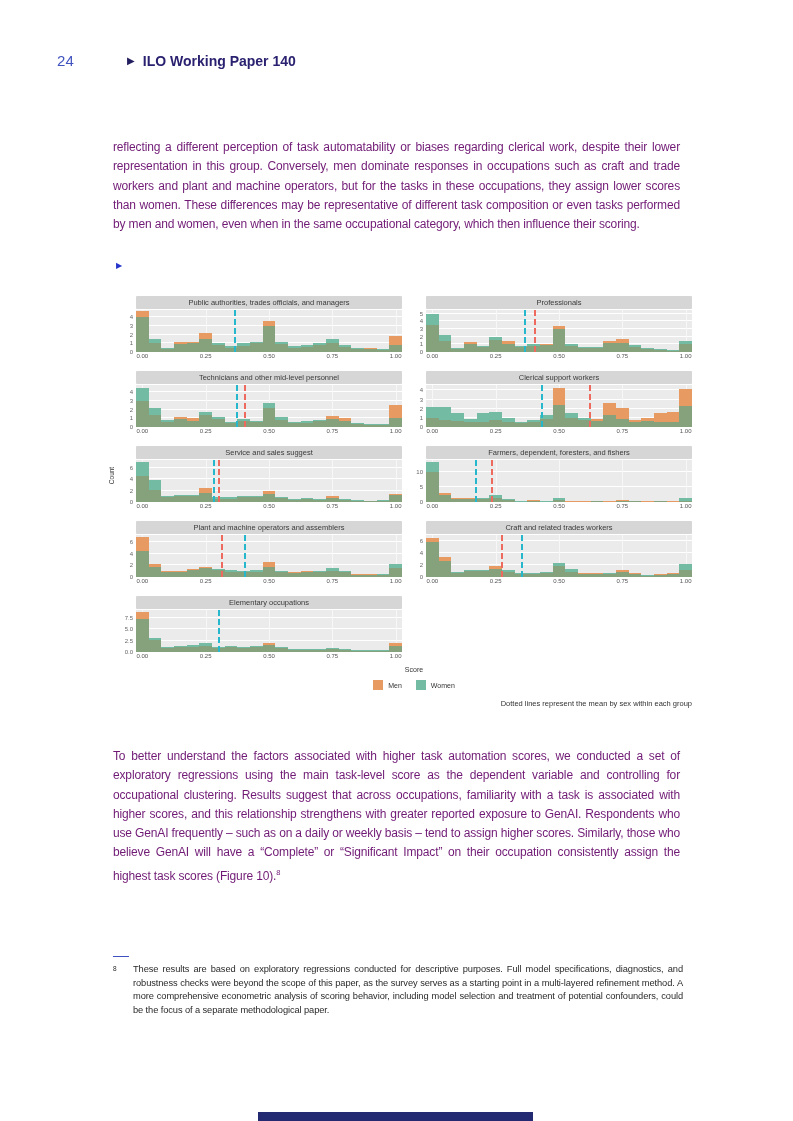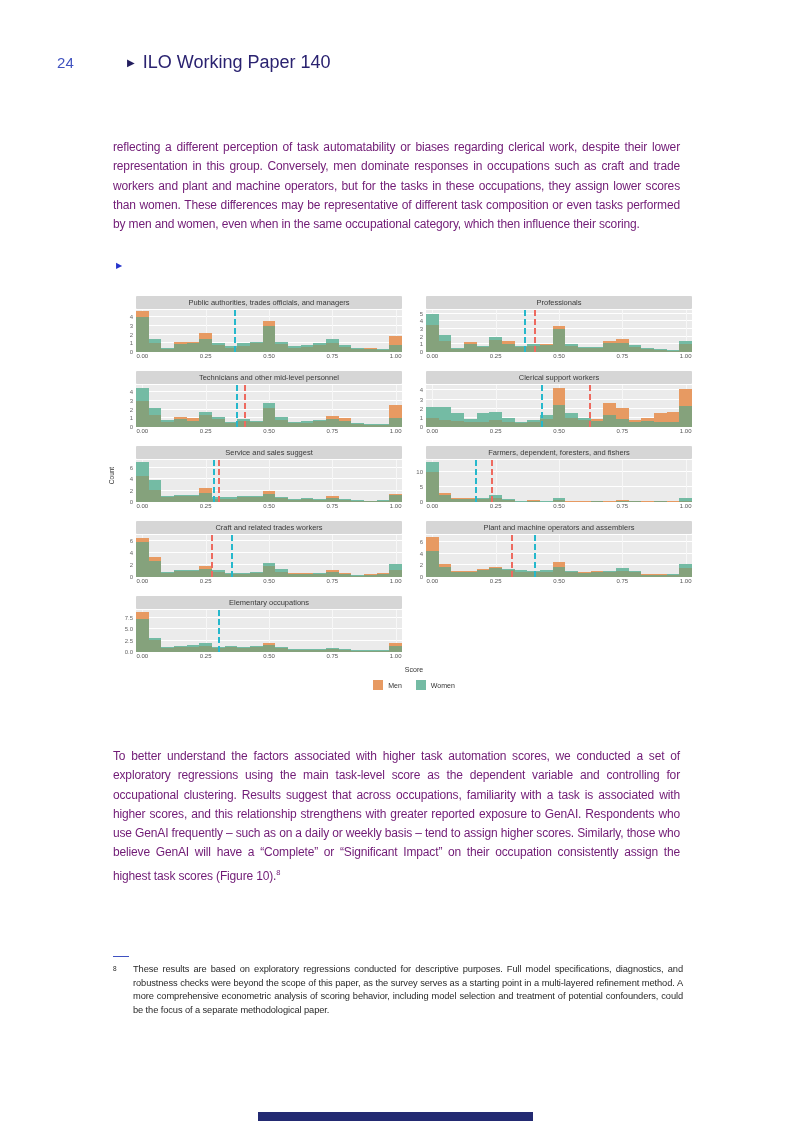--- a/index.html
+++ b/index.html
@@ -3,21 +3,21 @@
 <meta charset="utf-8">
 <style>
   html,body{margin:0;padding:0;background:#ffffff;}
   .page{position:relative;width:793px;height:1121px;background:#ffffff;
         font-family:"Liberation Sans",sans-serif;color:#1f1f1f;overflow:hidden;}
 
   
   .hdr{position:absolute;top:52px;left:57px;display:flex;align-items:center;}
   .hdr .pagenum{font-size:15px;color:#4053c0;letter-spacing:.2px;}
   .hdr .arrow{margin-left:53px;color:#221d5e;font-size:10px;line-height:1;}
-  .hdr .ht{margin-left:8px;font-size:18px;font-weight:400;color:#2a2270;}
+  .hdr .ht{margin-left:8px;font-size:14px;font-weight:700;color:#2a2270;}
 
   
   .para{position:absolute;left:113px;width:567px;font-size:12px;line-height:19.3px;
         text-align:justify;letter-spacing:-0.15px;color:#701a75;}
   .p1{top:126px;}
   .p2{top:735px;}
   .para sup{font-size:7.5px;}
 
   
   .figcap{position:absolute;left:116px;top:262px;width:564px;display:flex;align-items:center;}
@@ -509,20 +509,92 @@
           </div>
           <div class="p-xticks">
             <div class="xtick" style="left: 2.38095%;">0.00</div>
             <div class="xtick" style="left: 26.1905%;">0.25</div>
             <div class="xtick" style="left: 50%;">0.50</div>
             <div class="xtick" style="left: 73.8095%;">0.75</div>
             <div class="xtick" style="left: 97.619%;">1.00</div>
           </div>
         </div>
         <div class="panel">
+          <div class="p-title">Plant and machine operators and assemblers</div>
+          <div class="p-mid">
+            <div class="y-gutter">
+              <div class="ytick" style="bottom: 0%;">0</div>
+              <div class="ytick" style="bottom: 27.7778%;">2</div>
+              <div class="ytick" style="bottom: 55.5556%;">4</div>
+              <div class="ytick" style="bottom: 83.3333%;">6</div>
+            </div>
+            <div class="p-plot">
+              <div class="gl-h" style="bottom: 27.7778%;"></div>
+              <div class="gl-h" style="bottom: 55.5556%;"></div>
+              <div class="gl-h" style="bottom: 83.3333%;"></div>
+              <div class="gl-v" style="left: 2.38095%;"></div>
+              <div class="gl-v" style="left: 26.1905%;"></div>
+              <div class="gl-v" style="left: 50%;"></div>
+              <div class="gl-v" style="left: 73.8095%;"></div>
+              <div class="gl-v" style="left: 97.619%;"></div>
+              <div class="bar" style="left: 0%; width: 4.7619%; bottom: 0px; height: 62.5%; background: rgb(133, 162, 124);"></div>
+              <div class="bar" style="left: 0%; width: 4.7619%; bottom: 62.5%; height: 31.9444%; background: rgb(231, 154, 98);"></div>
+              <div class="bar" style="left: 4.7619%; width: 4.7619%; bottom: 0px; height: 23.6111%; background: rgb(133, 162, 124);"></div>
+              <div class="bar" style="left: 4.7619%; width: 4.7619%; bottom: 23.6111%; height: 8.33333%; background: rgb(231, 154, 98);"></div>
+              <div class="bar" style="left: 9.52381%; width: 4.7619%; bottom: 0px; height: 12.5%; background: rgb(133, 162, 124);"></div>
+              <div class="bar" style="left: 9.52381%; width: 4.7619%; bottom: 12.5%; height: 1.38889%; background: rgb(231, 154, 98);"></div>
+              <div class="bar" style="left: 14.2857%; width: 4.7619%; bottom: 0px; height: 13.8889%; background: rgb(133, 162, 124);"></div>
+              <div class="bar" style="left: 14.2857%; width: 4.7619%; bottom: 13.8889%; height: 1.38889%; background: rgb(231, 154, 98);"></div>
+              <div class="bar" style="left: 19.0476%; width: 4.7619%; bottom: 0px; height: 16.6667%; background: rgb(133, 162, 124);"></div>
+              <div class="bar" style="left: 19.0476%; width: 4.7619%; bottom: 16.6667%; height: 1.38889%; background: rgb(231, 154, 98);"></div>
+              <div class="bar" style="left: 23.8095%; width: 4.7619%; bottom: 0px; height: 20.8333%; background: rgb(133, 162, 124);"></div>
+              <div class="bar" style="left: 23.8095%; width: 4.7619%; bottom: 20.8333%; height: 2.77778%; background: rgb(231, 154, 98);"></div>
+              <div class="bar" style="left: 28.5714%; width: 4.7619%; bottom: 0px; height: 16.6667%; background: rgb(133, 162, 124);"></div>
+              <div class="bar" style="left: 28.5714%; width: 4.7619%; bottom: 16.6667%; height: 1.38889%; background: rgb(116, 187, 164);"></div>
+              <div class="bar" style="left: 33.3333%; width: 4.7619%; bottom: 0px; height: 11.1111%; background: rgb(133, 162, 124);"></div>
+              <div class="bar" style="left: 33.3333%; width: 4.7619%; bottom: 11.1111%; height: 5.55556%; background: rgb(116, 187, 164);"></div>
+              <div class="bar" style="left: 38.0952%; width: 4.7619%; bottom: 0px; height: 12.5%; background: rgb(133, 162, 124);"></div>
+              <div class="bar" style="left: 38.0952%; width: 4.7619%; bottom: 12.5%; height: 1.38889%; background: rgb(116, 187, 164);"></div>
+              <div class="bar" style="left: 42.8571%; width: 4.7619%; bottom: 0px; height: 11.1111%; background: rgb(133, 162, 124);"></div>
+              <div class="bar" style="left: 42.8571%; width: 4.7619%; bottom: 11.1111%; height: 5.55556%; background: rgb(116, 187, 164);"></div>
+              <div class="bar" style="left: 47.619%; width: 4.7619%; bottom: 0px; height: 23.6111%; background: rgb(133, 162, 124);"></div>
+              <div class="bar" style="left: 47.619%; width: 4.7619%; bottom: 23.6111%; height: 12.5%; background: rgb(231, 154, 98);"></div>
+              <div class="bar" style="left: 52.381%; width: 4.7619%; bottom: 0px; height: 12.5%; background: rgb(133, 162, 124);"></div>
+              <div class="bar" style="left: 52.381%; width: 4.7619%; bottom: 12.5%; height: 2.77778%; background: rgb(116, 187, 164);"></div>
+              <div class="bar" style="left: 57.1429%; width: 4.7619%; bottom: 0px; height: 11.1111%; background: rgb(133, 162, 124);"></div>
+              <div class="bar" style="left: 57.1429%; width: 4.7619%; bottom: 11.1111%; height: 1.38889%; background: rgb(231, 154, 98);"></div>
+              <div class="bar" style="left: 61.9048%; width: 4.7619%; bottom: 0px; height: 12.5%; background: rgb(133, 162, 124);"></div>
+              <div class="bar" style="left: 61.9048%; width: 4.7619%; bottom: 12.5%; height: 1.38889%; background: rgb(231, 154, 98);"></div>
+              <div class="bar" style="left: 66.6667%; width: 4.7619%; bottom: 0px; height: 12.5%; background: rgb(133, 162, 124);"></div>
+              <div class="bar" style="left: 66.6667%; width: 4.7619%; bottom: 12.5%; height: 1.38889%; background: rgb(116, 187, 164);"></div>
+              <div class="bar" style="left: 71.4286%; width: 4.7619%; bottom: 0px; height: 15.2778%; background: rgb(133, 162, 124);"></div>
+              <div class="bar" style="left: 71.4286%; width: 4.7619%; bottom: 15.2778%; height: 6.94444%; background: rgb(116, 187, 164);"></div>
+              <div class="bar" style="left: 76.1905%; width: 4.7619%; bottom: 0px; height: 12.5%; background: rgb(133, 162, 124);"></div>
+              <div class="bar" style="left: 76.1905%; width: 4.7619%; bottom: 12.5%; height: 2.77778%; background: rgb(116, 187, 164);"></div>
+              <div class="bar" style="left: 80.9524%; width: 4.7619%; bottom: 0px; height: 6.94444%; background: rgb(133, 162, 124);"></div>
+              <div class="bar" style="left: 80.9524%; width: 4.7619%; bottom: 6.94444%; height: 1.38889%; background: rgb(231, 154, 98);"></div>
+              <div class="bar" style="left: 85.7143%; width: 4.7619%; bottom: 0px; height: 6.94444%; background: rgb(133, 162, 124);"></div>
+              <div class="bar" style="left: 85.7143%; width: 4.7619%; bottom: 6.94444%; height: 1.38889%; background: rgb(231, 154, 98);"></div>
+              <div class="bar" style="left: 90.4762%; width: 4.7619%; bottom: 0px; height: 5.55556%; background: rgb(133, 162, 124);"></div>
+              <div class="bar" style="left: 90.4762%; width: 4.7619%; bottom: 5.55556%; height: 1.38889%; background: rgb(116, 187, 164);"></div>
+              <div class="bar" style="left: 95.2381%; width: 4.7619%; bottom: 0px; height: 20.8333%; background: rgb(133, 162, 124);"></div>
+              <div class="bar" style="left: 95.2381%; width: 4.7619%; bottom: 20.8333%; height: 9.72222%; background: rgb(116, 187, 164);"></div>
+              <div class="meanline" style="left: 31.9048%; border-color: rgb(238, 106, 95);"></div>
+              <div class="meanline" style="left: 40.4762%; border-color: rgb(37, 184, 204);"></div>
+            </div>
+          </div>
+          <div class="p-xticks">
+            <div class="xtick" style="left: 2.38095%;">0.00</div>
+            <div class="xtick" style="left: 26.1905%;">0.25</div>
+            <div class="xtick" style="left: 50%;">0.50</div>
+            <div class="xtick" style="left: 73.8095%;">0.75</div>
+            <div class="xtick" style="left: 97.619%;">1.00</div>
+          </div>
+        </div>
+        <div class="panel">
           <div class="p-title">Craft and related trades workers</div>
           <div class="p-mid">
             <div class="y-gutter">
               <div class="ytick" style="bottom: 0%;">0</div>
               <div class="ytick" style="bottom: 28.5714%;">2</div>
               <div class="ytick" style="bottom: 57.1429%;">4</div>
               <div class="ytick" style="bottom: 85.7143%;">6</div>
             </div>
             <div class="p-plot">
               <div class="gl-h" style="bottom: 28.5714%;"></div>
@@ -581,92 +653,20 @@
           </div>
           <div class="p-xticks">
             <div class="xtick" style="left: 2.38095%;">0.00</div>
             <div class="xtick" style="left: 26.1905%;">0.25</div>
             <div class="xtick" style="left: 50%;">0.50</div>
             <div class="xtick" style="left: 73.8095%;">0.75</div>
             <div class="xtick" style="left: 97.619%;">1.00</div>
           </div>
         </div>
         <div class="panel">
-          <div class="p-title">Plant and machine operators and assemblers</div>
-          <div class="p-mid">
-            <div class="y-gutter">
-              <div class="ytick" style="bottom: 0%;">0</div>
-              <div class="ytick" style="bottom: 27.7778%;">2</div>
-              <div class="ytick" style="bottom: 55.5556%;">4</div>
-              <div class="ytick" style="bottom: 83.3333%;">6</div>
-            </div>
-            <div class="p-plot">
-              <div class="gl-h" style="bottom: 27.7778%;"></div>
-              <div class="gl-h" style="bottom: 55.5556%;"></div>
-              <div class="gl-h" style="bottom: 83.3333%;"></div>
-              <div class="gl-v" style="left: 2.38095%;"></div>
-              <div class="gl-v" style="left: 26.1905%;"></div>
-              <div class="gl-v" style="left: 50%;"></div>
-              <div class="gl-v" style="left: 73.8095%;"></div>
-              <div class="gl-v" style="left: 97.619%;"></div>
-              <div class="bar" style="left: 0%; width: 4.7619%; bottom: 0px; height: 62.5%; background: rgb(133, 162, 124);"></div>
-              <div class="bar" style="left: 0%; width: 4.7619%; bottom: 62.5%; height: 31.9444%; background: rgb(231, 154, 98);"></div>
-              <div class="bar" style="left: 4.7619%; width: 4.7619%; bottom: 0px; height: 23.6111%; background: rgb(133, 162, 124);"></div>
-              <div class="bar" style="left: 4.7619%; width: 4.7619%; bottom: 23.6111%; height: 8.33333%; background: rgb(231, 154, 98);"></div>
-              <div class="bar" style="left: 9.52381%; width: 4.7619%; bottom: 0px; height: 12.5%; background: rgb(133, 162, 124);"></div>
-              <div class="bar" style="left: 9.52381%; width: 4.7619%; bottom: 12.5%; height: 1.38889%; background: rgb(231, 154, 98);"></div>
-              <div class="bar" style="left: 14.2857%; width: 4.7619%; bottom: 0px; height: 13.8889%; background: rgb(133, 162, 124);"></div>
-              <div class="bar" style="left: 14.2857%; width: 4.7619%; bottom: 13.8889%; height: 1.38889%; background: rgb(231, 154, 98);"></div>
-              <div class="bar" style="left: 19.0476%; width: 4.7619%; bottom: 0px; height: 16.6667%; background: rgb(133, 162, 124);"></div>
-              <div class="bar" style="left: 19.0476%; width: 4.7619%; bottom: 16.6667%; height: 1.38889%; background: rgb(231, 154, 98);"></div>
-              <div class="bar" style="left: 23.8095%; width: 4.7619%; bottom: 0px; height: 20.8333%; background: rgb(133, 162, 124);"></div>
-              <div class="bar" style="left: 23.8095%; width: 4.7619%; bottom: 20.8333%; height: 2.77778%; background: rgb(231, 154, 98);"></div>
-              <div class="bar" style="left: 28.5714%; width: 4.7619%; bottom: 0px; height: 16.6667%; background: rgb(133, 162, 124);"></div>
-              <div class="bar" style="left: 28.5714%; width: 4.7619%; bottom: 16.6667%; height: 1.38889%; background: rgb(116, 187, 164);"></div>
-              <div class="bar" style="left: 33.3333%; width: 4.7619%; bottom: 0px; height: 11.1111%; background: rgb(133, 162, 124);"></div>
-              <div class="bar" style="left: 33.3333%; width: 4.7619%; bottom: 11.1111%; height: 5.55556%; background: rgb(116, 187, 164);"></div>
-              <div class="bar" style="left: 38.0952%; width: 4.7619%; bottom: 0px; height: 12.5%; background: rgb(133, 162, 124);"></div>
-              <div class="bar" style="left: 38.0952%; width: 4.7619%; bottom: 12.5%; height: 1.38889%; background: rgb(116, 187, 164);"></div>
-              <div class="bar" style="left: 42.8571%; width: 4.7619%; bottom: 0px; height: 11.1111%; background: rgb(133, 162, 124);"></div>
-              <div class="bar" style="left: 42.8571%; width: 4.7619%; bottom: 11.1111%; height: 5.55556%; background: rgb(116, 187, 164);"></div>
-              <div class="bar" style="left: 47.619%; width: 4.7619%; bottom: 0px; height: 23.6111%; background: rgb(133, 162, 124);"></div>
-              <div class="bar" style="left: 47.619%; width: 4.7619%; bottom: 23.6111%; height: 12.5%; background: rgb(231, 154, 98);"></div>
-              <div class="bar" style="left: 52.381%; width: 4.7619%; bottom: 0px; height: 12.5%; background: rgb(133, 162, 124);"></div>
-              <div class="bar" style="left: 52.381%; width: 4.7619%; bottom: 12.5%; height: 2.77778%; background: rgb(116, 187, 164);"></div>
-              <div class="bar" style="left: 57.1429%; width: 4.7619%; bottom: 0px; height: 11.1111%; background: rgb(133, 162, 124);"></div>
-              <div class="bar" style="left: 57.1429%; width: 4.7619%; bottom: 11.1111%; height: 1.38889%; background: rgb(231, 154, 98);"></div>
-              <div class="bar" style="left: 61.9048%; width: 4.7619%; bottom: 0px; height: 12.5%; background: rgb(133, 162, 124);"></div>
-              <div class="bar" style="left: 61.9048%; width: 4.7619%; bottom: 12.5%; height: 1.38889%; background: rgb(231, 154, 98);"></div>
-              <div class="bar" style="left: 66.6667%; width: 4.7619%; bottom: 0px; height: 12.5%; background: rgb(133, 162, 124);"></div>
-              <div class="bar" style="left: 66.6667%; width: 4.7619%; bottom: 12.5%; height: 1.38889%; background: rgb(116, 187, 164);"></div>
-              <div class="bar" style="left: 71.4286%; width: 4.7619%; bottom: 0px; height: 15.2778%; background: rgb(133, 162, 124);"></div>
-              <div class="bar" style="left: 71.4286%; width: 4.7619%; bottom: 15.2778%; height: 6.94444%; background: rgb(116, 187, 164);"></div>
-              <div class="bar" style="left: 76.1905%; width: 4.7619%; bottom: 0px; height: 12.5%; background: rgb(133, 162, 124);"></div>
-              <div class="bar" style="left: 76.1905%; width: 4.7619%; bottom: 12.5%; height: 2.77778%; background: rgb(116, 187, 164);"></div>
-              <div class="bar" style="left: 80.9524%; width: 4.7619%; bottom: 0px; height: 6.94444%; background: rgb(133, 162, 124);"></div>
-              <div class="bar" style="left: 80.9524%; width: 4.7619%; bottom: 6.94444%; height: 1.38889%; background: rgb(231, 154, 98);"></div>
-              <div class="bar" style="left: 85.7143%; width: 4.7619%; bottom: 0px; height: 6.94444%; background: rgb(133, 162, 124);"></div>
-              <div class="bar" style="left: 85.7143%; width: 4.7619%; bottom: 6.94444%; height: 1.38889%; background: rgb(231, 154, 98);"></div>
-              <div class="bar" style="left: 90.4762%; width: 4.7619%; bottom: 0px; height: 5.55556%; background: rgb(133, 162, 124);"></div>
-              <div class="bar" style="left: 90.4762%; width: 4.7619%; bottom: 5.55556%; height: 1.38889%; background: rgb(116, 187, 164);"></div>
-              <div class="bar" style="left: 95.2381%; width: 4.7619%; bottom: 0px; height: 20.8333%; background: rgb(133, 162, 124);"></div>
-              <div class="bar" style="left: 95.2381%; width: 4.7619%; bottom: 20.8333%; height: 9.72222%; background: rgb(116, 187, 164);"></div>
-              <div class="meanline" style="left: 31.9048%; border-color: rgb(238, 106, 95);"></div>
-              <div class="meanline" style="left: 40.4762%; border-color: rgb(37, 184, 204);"></div>
-            </div>
-          </div>
-          <div class="p-xticks">
-            <div class="xtick" style="left: 2.38095%;">0.00</div>
-            <div class="xtick" style="left: 26.1905%;">0.25</div>
-            <div class="xtick" style="left: 50%;">0.50</div>
-            <div class="xtick" style="left: 73.8095%;">0.75</div>
-            <div class="xtick" style="left: 97.619%;">1.00</div>
-          </div>
-        </div>
-        <div class="panel">
           <div class="p-title">Elementary occupations</div>
           <div class="p-mid">
             <div class="y-gutter">
               <div class="ytick" style="bottom: 0%;">0.0</div>
               <div class="ytick" style="bottom: 27.1739%;">2.5</div>
               <div class="ytick" style="bottom: 54.3478%;">5.0</div>
               <div class="ytick" style="bottom: 81.5217%;">7.5</div>
             </div>
             <div class="p-plot">
               <div class="gl-h" style="bottom: 27.1739%;"></div>
@@ -736,20 +736,21 @@
     <div class="legend">
       <span class="leg-item">
         <span class="leg-swatch" id="sw-men" style="background: rgb(231, 154, 98);"></span>
         <span class="leg-label">Men</span>
       </span>
       <span class="leg-item">
         <span class="leg-swatch" id="sw-women" style="background: rgb(116, 187, 164);"></span>
         <span class="leg-label">Women</span>
       </span>
     </div>
+    <div class="fig-note">Dotted lines represent the mean by sex within each group</div>
   </div>
 
   <p class="para p2"><span>To better understand the factors associated with higher task automation scores, we conducted a set of exploratory regressions using the main task-level score as the dependent variable and controlling for occupational clustering. Results suggest that across occupations, familiarity with a task is associated with higher scores, and this relationship strengthens with greater reported exposure to GenAI. Respondents who use GenAI frequently – such as on a daily or weekly basis – tend to assign higher scores. Similarly, those who believe GenAI will have a “Complete” or “Significant Impact” on their occupation consistently assign the highest task scores (Figure 10).</span><sup>8</sup></p>
 
   <div class="footnote">
     <div class="fn-rule"></div>
     <div class="fn-body">
       <span class="fn-marker">8</span>
       <span>These results are based on exploratory regressions conducted for descriptive purposes. Full model specifications, diagnostics, and robustness checks were beyond the scope of this paper, as the survey serves as a starting point in a multi-layered refinement method. A more comprehensive econometric analysis of scoring behavior, including model selection and treatment of potential confounders, could be the focus of a separate methodological paper.</span>
     </div>

